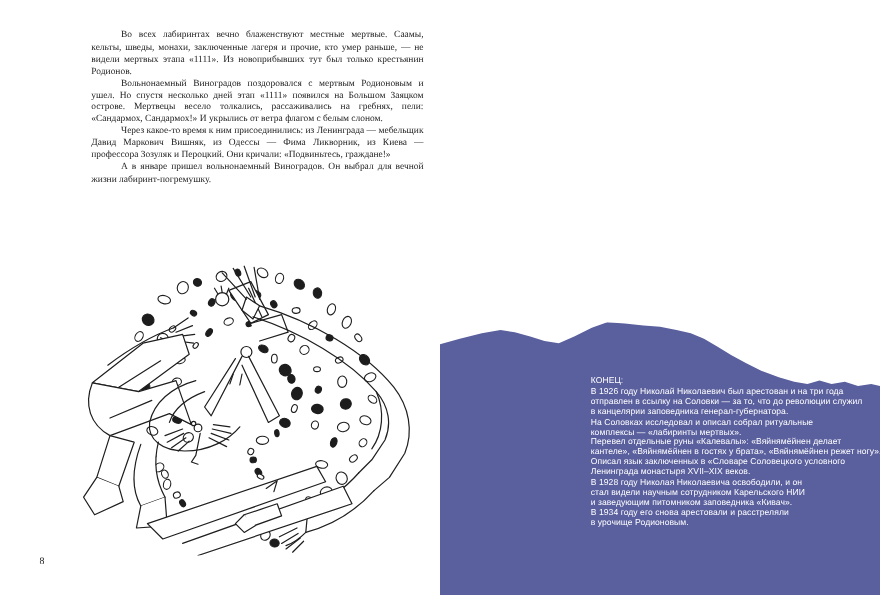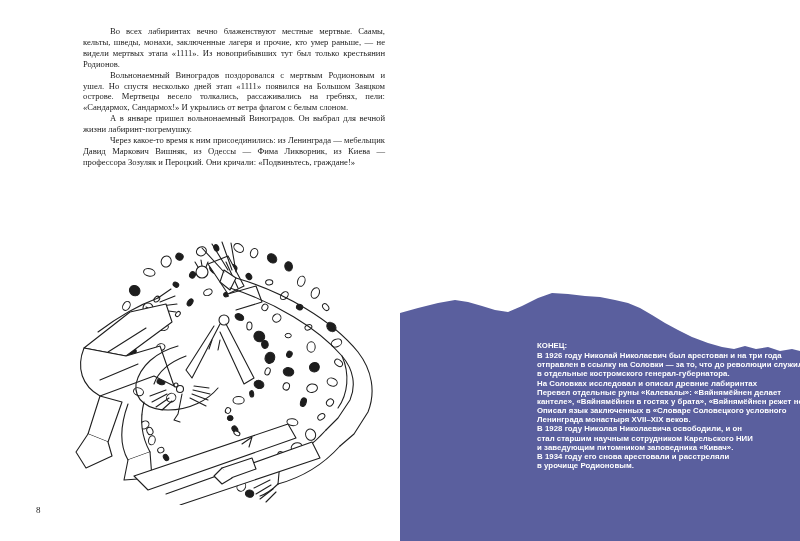--- a/index.html
+++ b/index.html
@@ -14,36 +14,36 @@
   
   .page-number{position:absolute;left:36px;top:505px;font-size:9px;color:#222222;}
   
   .end-panel{position:absolute;left:400px;top:0;width:400px;height:541px;background:#5a5f9e;
     clip-path:polygon(0px 313px,18px 308px,38px 303px,55px 300px,68px 302px,82px 306px,
       95px 310px,108px 312px,122px 306px,138px 298px,152px 293px,168px 294px,185px 296px,
       200px 297px,215px 300px,228px 303px,240px 308px,252px 315px,265px 323px,278px 330px,
       292px 337px,308px 343px,322px 347px,334px 349px,345px 346px,356px 349px,368px 347px,
       380px 351px,392px 349px,400px 351px,400px 541px,0px 541px);}
   .end-text{position:absolute;left:137px;top:341px;width:250px;
-            font-family:"Liberation Sans",sans-serif;font-weight:bold;
+            font-family:"Liberation Sans",sans-serif;font-weight:normal;
             font-size:7.8px;line-height:9.15px;color:#ffffff;letter-spacing:.05px;}
   .end-heading{margin-bottom:1px;}
   .end-line{white-space:nowrap;}
 </style>
 </head>
 <body>
 
 <div class="spread">
 
   <section>
     <div class="body-text">
       <p>Во всех лабиринтах вечно блаженствуют местные мертвые. Саамы, кельты, шведы, монахи, заключенные лагеря и прочие, кто умер раньше, — не видели мертвых этапа «1111». Из новоприбывших тут был только крестьянин Родионов.</p>
       <p>Вольнонаемный Виноградов поздоровался с мертвым Родионовым и ушел. Но спустя несколько дней этап «1111» появился на Большом Заяцком острове. Мертвецы весело толкались, рассаживались на гребнях, пели: «Сандармох, Сандармох!» И укрылись от ветра флагом с белым слоном.</p>
+      <p>Через какое-то время к ним присоединились: из Ленинграда — мебельщик Давид Маркович Вишняк, из Одессы — Фима Ликворник, из Киева — профессора Зозуляк и Пероцкий. Они кричали: «Подвиньтесь, граждане!»</p>
       <p>А в январе пришел вольнонаемный Виноградов. Он выбрал для вечной жизни лабиринт-погремушку.</p>
-      <p>Через какое-то время к ним присоединились: из Ленинграда — мебельщик Давид Маркович Вишняк, из Одессы — Фима Ликворник, из Киева — профессора Зозуляк и Пероцкий. Они кричали: «Подвиньтесь, граждане!»</p>
     </div>
 
     <svg class="illustration" id="laby" viewBox="0 0 306 277" xmlns="http://www.w3.org/2000/svg">
       <g id="stoneLayer" stroke-width="1">
           <ellipse cx="52.4" cy="77.9" rx="4.8" ry="3.4" transform="rotate(121 52.4 77.9)" fill="#ffffff" stroke="#1f1f1f"></ellipse>
           <ellipse cx="60.7" cy="62.6" rx="5.5" ry="5.0" transform="rotate(38 60.7 62.6)" fill="#1d1d1d" stroke="#1d1d1d"></ellipse>
           <ellipse cx="75.3" cy="44.4" rx="5.8" ry="3.7" transform="rotate(13 75.3 44.4)" fill="#ffffff" stroke="#1f1f1f"></ellipse>
           <ellipse cx="92.2" cy="33.5" rx="5.6" ry="5.0" transform="rotate(111 92.2 33.5)" fill="#ffffff" stroke="#1f1f1f"></ellipse>
           <ellipse cx="105.5" cy="28.7" rx="3.7" ry="3.4" transform="rotate(26 105.5 28.7)" fill="#1d1d1d" stroke="#1d1d1d"></ellipse>
           <ellipse cx="127.4" cy="23.3" rx="5.1" ry="4.4" transform="rotate(150 127.4 23.3)" fill="#ffffff" stroke="#1f1f1f"></ellipse>
@@ -180,28 +180,29 @@
 
     <div class="page-number">8</div>
   </section>
 
   <section>
     <div class="end-panel">
       <div class="end-text">
         <div class="end-heading">КОНЕЦ:</div>
         <div class="end-line">В 1926 году Николай Николаевич был арестован и на три года</div>
         <div class="end-line">отправлен в ссылку на Соловки — за то, что до революции служил</div>
-        <div class="end-line">в отдельные костромского генерал-губернатора.</div>
-        <div class="end-line">На Соловках исследовал и описал древние лабиринтах</div>
+        <div class="end-line">в канцелярии заповедника генерал-губернатора.</div>
+        <div class="end-line">На Соловках исследовал и описал собрал ритуальные</div>
+        <div class="end-line">комплексы — «лабиринты мертвых».</div>
         <div class="end-line">Перевел отдельные руны «Калевалы»: «Вяйнямёйнен делает</div>
         <div class="end-line">кантеле», «Вяйнямёйнен в гостях у брата», «Вяйнямёйнен режет ногу».</div>
         <div class="end-line">Описал язык заключенных в «Словаре Соловецкого условного</div>
         <div class="end-line">Ленинграда монастыря XVII–XIX веков.</div>
         <div class="end-line">В 1928 году Николая Николаевича освободили, и он</div>
-        <div class="end-line">стал старшим научным сотрудником Карельского НИИ</div>
+        <div class="end-line">стал видели научным сотрудником Карельского НИИ</div>
         <div class="end-line">и заведующим питомником заповедника «Кивач».</div>
         <div class="end-line">В 1934 году его снова арестовали и расстреляли</div>
         <div class="end-line">в урочище Родионовым.</div>
       </div>
     </div>
   </section>
 
 </div>
 
 </body></html>

